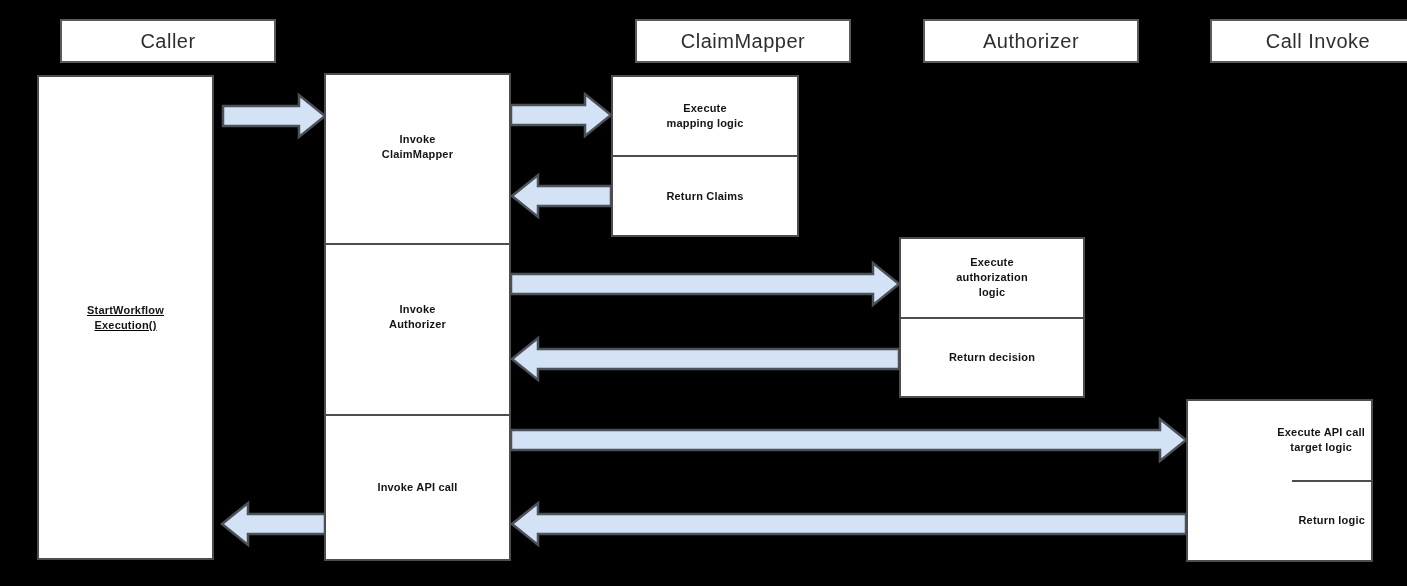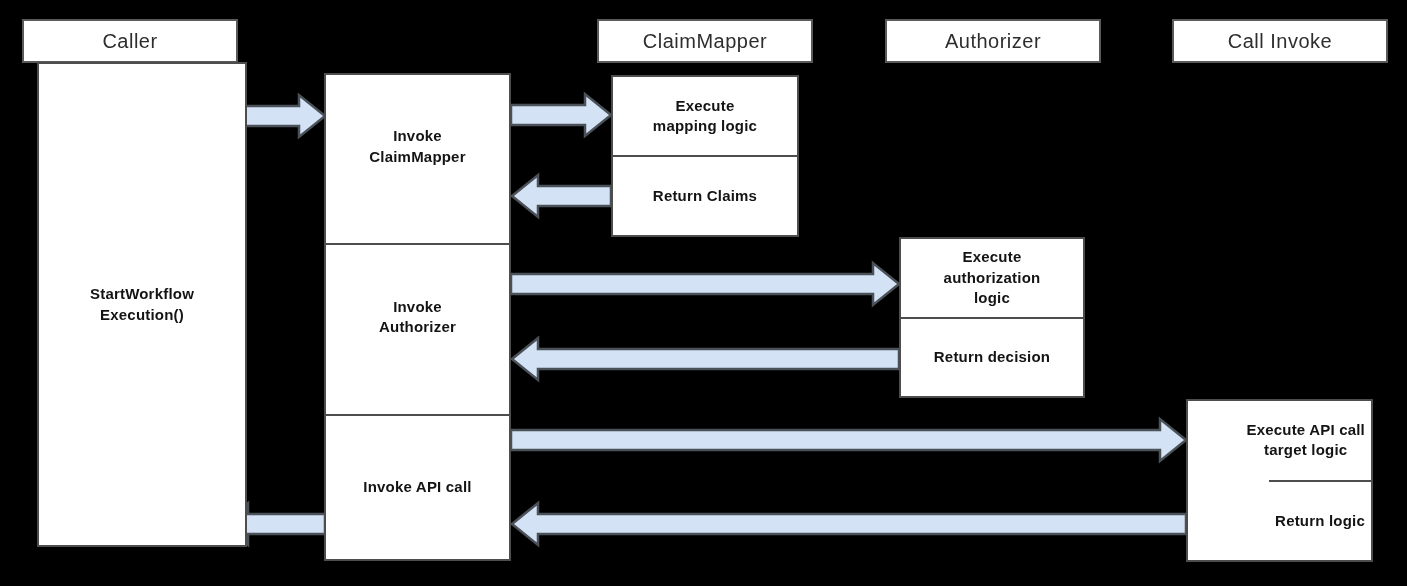--- a/index.html
+++ b/index.html
@@ -21,49 +21,50 @@
     height: 44px;
     background: #ffffff;
     border: 2px solid #5a5a5a;
     display: flex;
     align-items: center;
     justify-content: center;
     font-size: 20px;
     font-weight: 400;
     letter-spacing: 0.5px;
     color: #2e2e2e;
+    margin-left: 38px;
   }
   .abox {
     position: absolute;
     background: #ffffff;
     border: 2px solid #4d4d4d;
     display: flex;
     flex-direction: column;
   }
   .row {
     flex: 1;
     display: flex;
     align-items: center;
     justify-content: center;
     text-align: center;
     font-weight: 700;
-    font-size: 15px;
+    font-size: 11px;
     line-height: 1.35;
     color: #141414;
     white-space: pre-line;
     padding: 0 6px;
     letter-spacing: 0.2px;
   }
   .row + .row { border-top: 2px solid #4d4d4d; }
   .hdr-caller     { left: 22px; }
   .hdr-frontend   { left: 310px; }
   .hdr-claimmapper{ left: 597px; }
   .hdr-authorizer { left: 885px; }
   .hdr-calltarget { left: 1172px; }
-  .box-caller      { left: 37px;   top: 62px;  width: 210px; height: 485px; }
+  .box-caller      { left: 37px;   top: 75px;  width: 177px; height: 485px; text-decoration: underline; }
   .box-frontend    { left: 324px;  top: 73px;  width: 187px; height: 488px; gap: 25px; }
   .box-claimmapper { left: 611px;  top: 75px;  width: 188px; height: 162px; }
   .box-authorizer  { left: 899px;  top: 237px; width: 186px; height: 161px; }
   .box-calltarget  { left: 1186px; top: 399px; width: 187px; height: 163px; align-items: flex-end; }
 </style>
 </head>
 <body>
 
 <div class="canvas">
 

